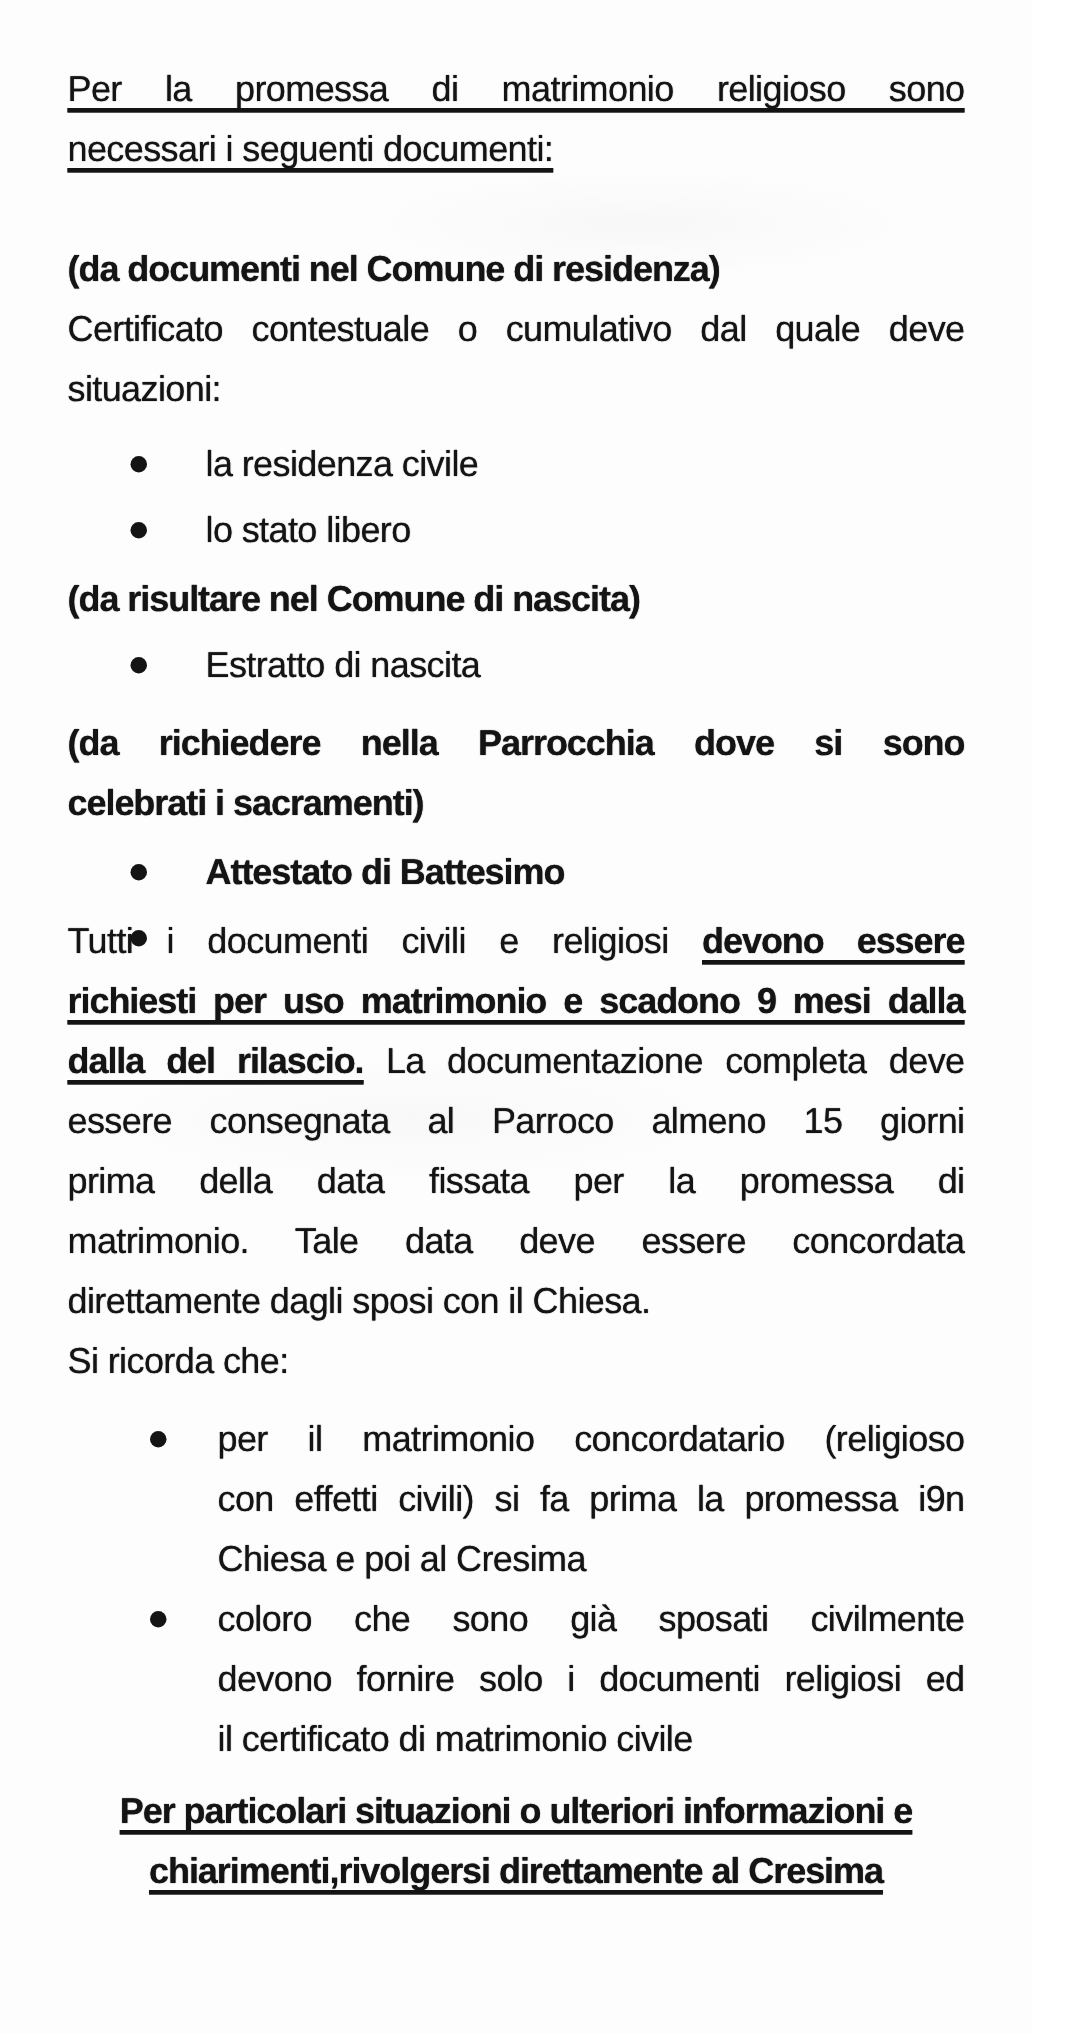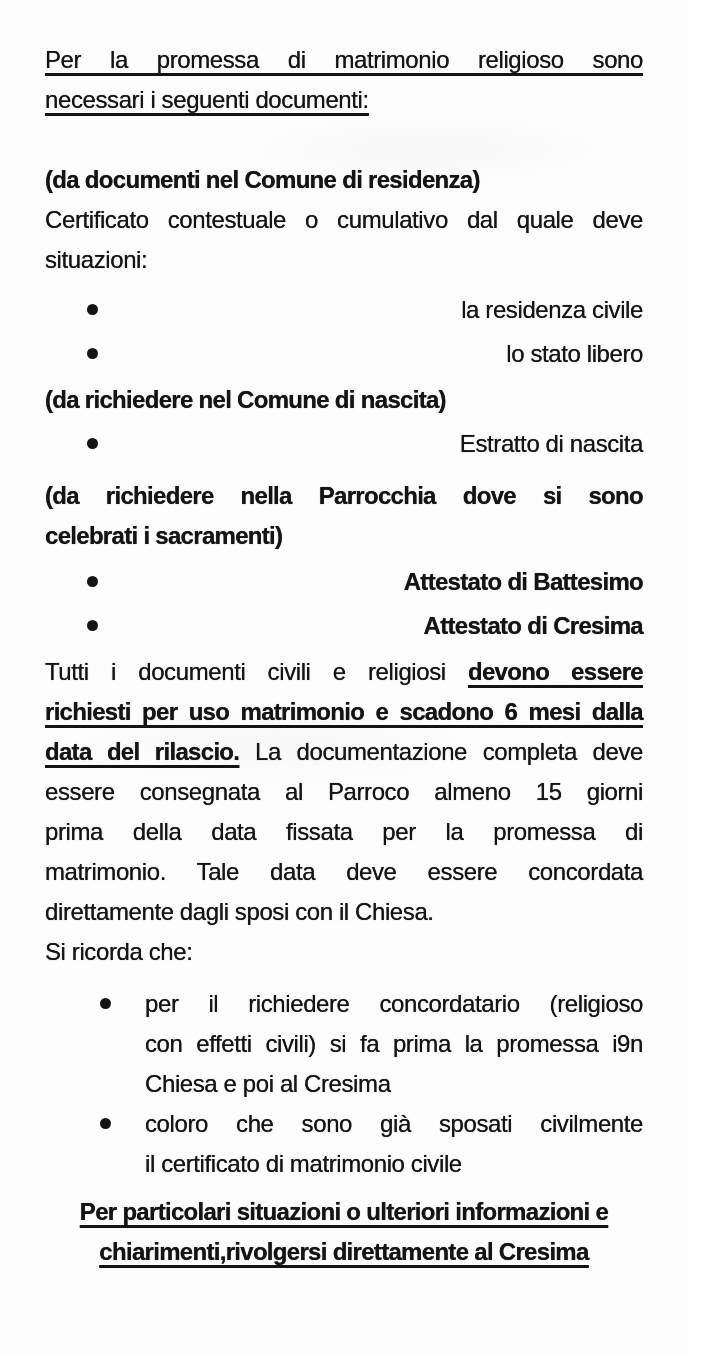--- a/index.html
+++ b/index.html
@@ -32,21 +32,21 @@
   }
   .b { font-weight: 700; letter-spacing: -0.7px; }
   .jf { text-align: justify; text-align-last: justify; }
   .u {
     text-decoration: underline;
     text-decoration-thickness: 3px;
     text-underline-offset: 5px;
   }
   .center { text-align: center; }
   .lh44 { line-height: 44px; }
-  .row { position: relative; padding-left: 92px; text-align: right; }
+  .row { position: relative; padding-left: 92px; }
   .row .dot {
     position: absolute; left: 42px; top: 16px;
     width: 11px; height: 11px; border-radius: 50%;
     background: #141414;
   }
   .sub { padding-left: 100px; }
   .sub .dot { left: 55px; top: 14px; }
   .cont { padding-left: 100px; }
   .mt-blank { margin-top: 40px; }
   .mt8 { margin-top: 8px; }
@@ -74,70 +74,70 @@
     <div class="line lh44 row">
       <span class="dot"></span>
       <span>la residenza civile</span>
     </div>
     <div class="line lh44 row">
       <span class="dot"></span>
       <span>lo stato libero</span>
     </div>
   </div>
 
-  <div class="line b lh44 mt2">(da richiedere nel Comune di nascita)</div>
+  <div class="line b lh44 mt2">(da risultare nel Comune di nascita)</div>
   <div class="line lh44 row">
     <span class="dot"></span>
     <span>Estratto di nascita</span>
   </div>
 
   <div class="line b jf mt10">(da richiedere nella Parrocchia dove si sono</div>
   <div class="line b">celebrati i sacramenti)</div>
 
   <div class="mt4">
     <div class="line b lh44 row">
       <span class="dot"></span>
       <span>Attestato di Battesimo</span>
     </div>
     <div class="line b lh44 row">
       <span class="dot"></span>
-      <span>Attestato di Cresima</span>
     </div>
   </div>
 
   <div class="mt4">
     <div class="line jf">
       <span>Tutti i documenti civili e religiosi </span><span class="b u">devono essere</span>
     </div>
-    <div class="line b u jf">richiesti per uso matrimonio e scadono 6 mesi dalla</div>
+    <div class="line b u jf">richiesti per uso matrimonio e scadono 9 mesi dalla</div>
     <div class="line jf">
-      <span class="b u">data del rilascio.</span><span> La documentazione completa deve</span>
+      <span class="b u">dalla del rilascio.</span><span> La documentazione completa deve</span>
     </div>
     <div class="line jf">essere consegnata al Parroco almeno 15 giorni</div>
     <div class="line jf">prima della data fissata per la promessa di</div>
     <div class="line jf">matrimonio. Tale data deve essere concordata</div>
     <div class="line">direttamente dagli sposi con il Chiesa.</div>
   </div>
 
   <div class="line">Si ricorda che:</div>
 
   <div class="mt12">
     <div>
       <div class="line row sub jf">
         <span class="dot"></span>
-        <span>per il richiedere concordatario (religioso</span>
+        <span>per il matrimonio concordatario (religioso</span>
       </div>
       <div class="line cont jf">con effetti civili) si fa prima la promessa i9n</div>
       <div class="line cont">Chiesa e poi al Cresima</div>
     </div>
     <div>
       <div class="line row sub jf">
         <span class="dot"></span>
         <span>coloro che sono già sposati civilmente</span>
       </div>
+      <div class="line cont jf">devono fornire solo i documenti religiosi ed</div>
       <div class="line cont">il certificato di matrimonio civile</div>
     </div>
   </div>
 
   <div class="footer-block">
     <div class="line b u center">Per particolari situazioni o ulteriori informazioni e</div>
     <div class="line b u center">chiarimenti,rivolgersi direttamente al Cresima</div>
   </div>
 
 </div>

